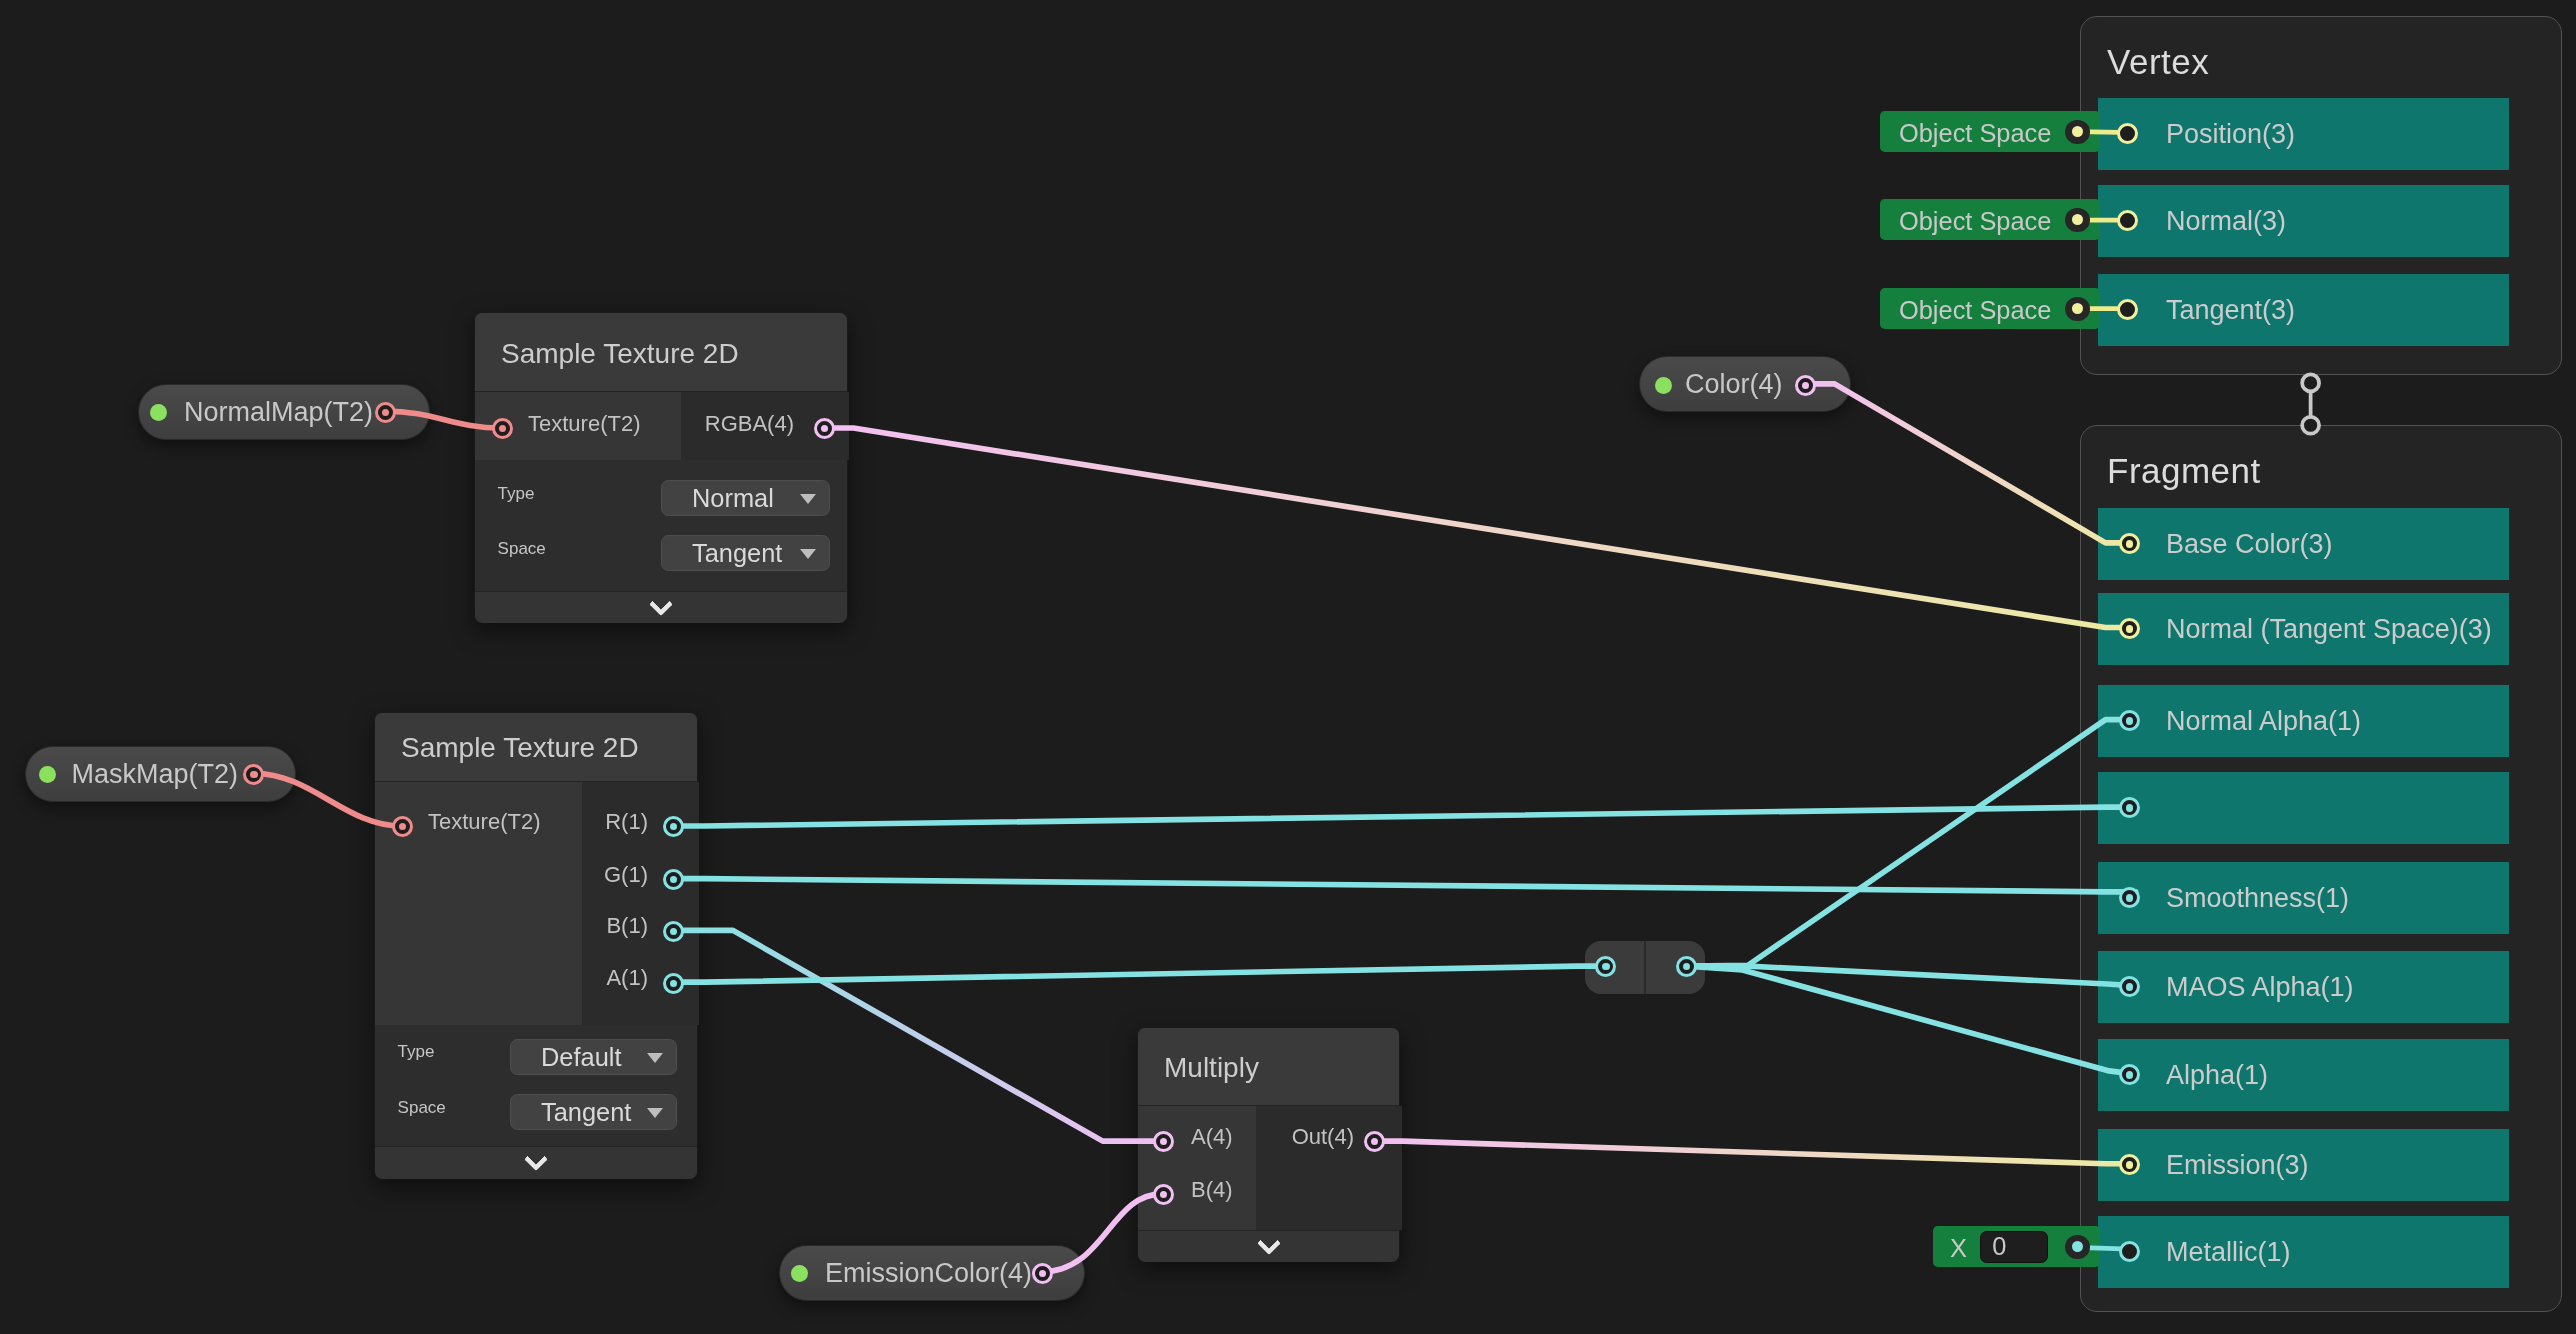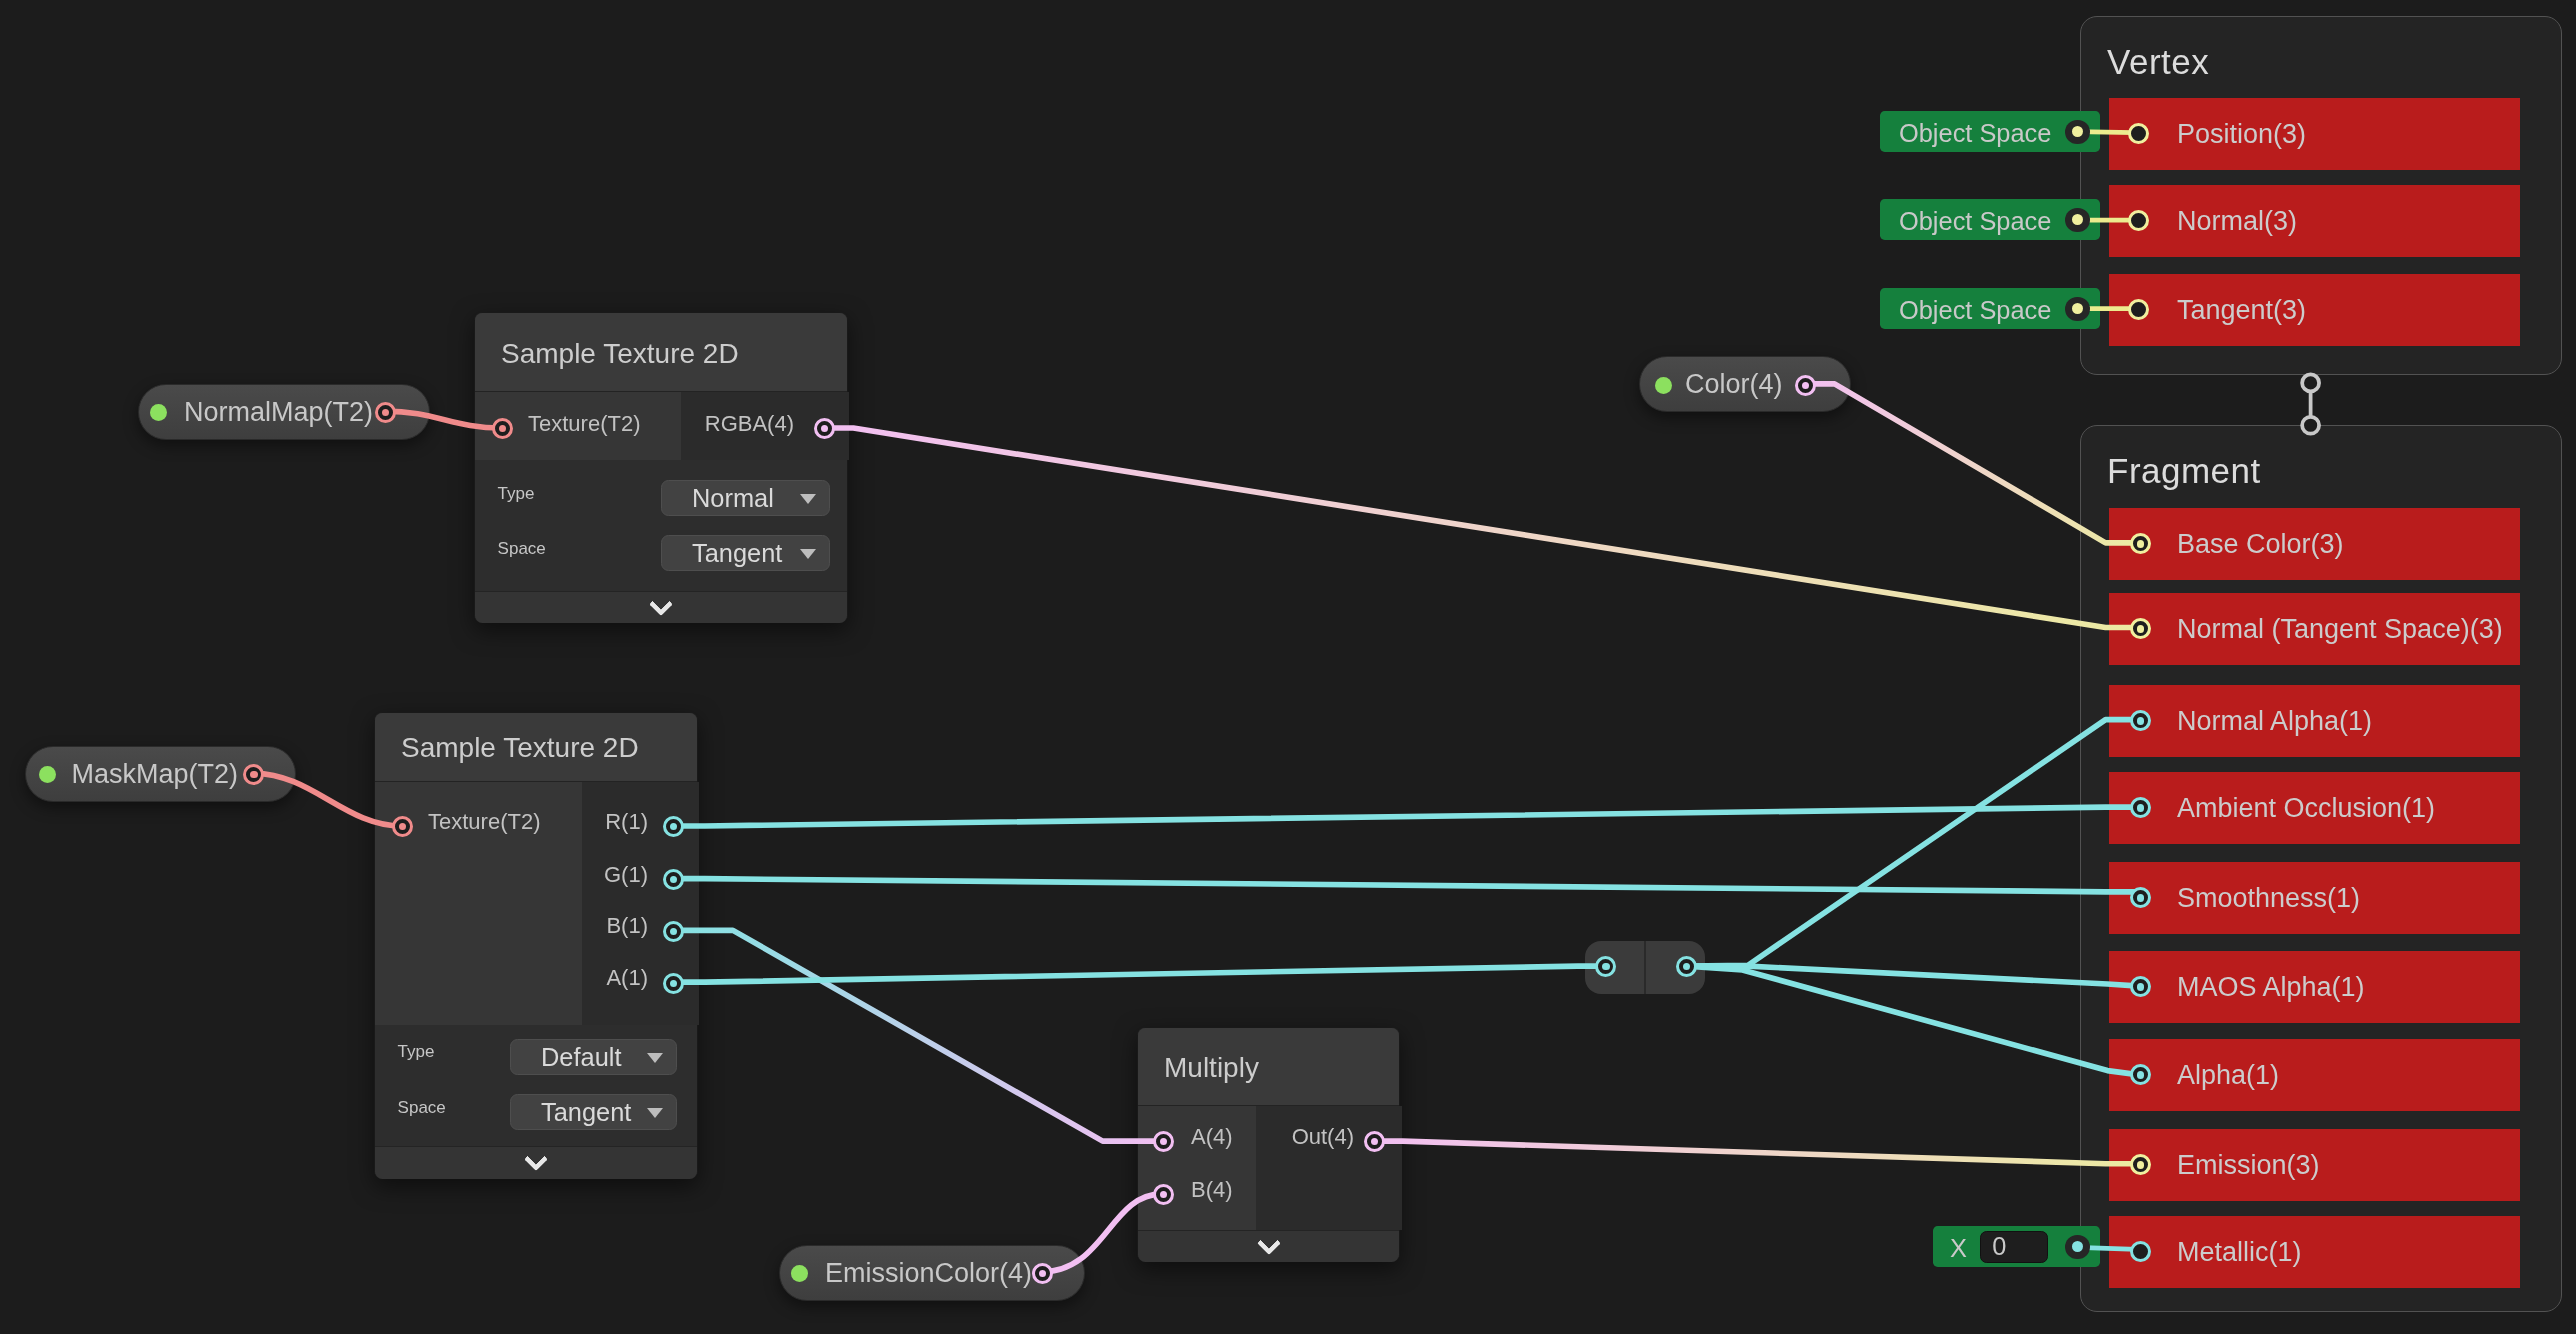--- a/index.html
+++ b/index.html
@@ -3,21 +3,21 @@
 <meta charset="utf-8">
 <style>
   * { margin:0; padding:0; box-sizing:border-box; }
   html,body { background:#1c1c1c; width:2576px; height:1334px; overflow:hidden;
     font-family:"Liberation Sans", sans-serif; }
   #canvas { position:relative; width:2576px; height:1334px; background:#1c1c1c; }
 
   
   .block { position:absolute; background:#242424; border:1.9px solid #525252; border-radius:17px; }
   .block-title { position:absolute; left:26px; top:24.5px; font-size:35px; color:#dcdcdc; letter-spacing:0.5px; }
-  .block-row { position:absolute; left:28px; width:411px; height:72px; background:#b91c1c; }
+  .block-row { position:absolute; left:17px; width:411px; height:72px; background:#0f766e; }
   .row-label { position:absolute; left:68px; top:0; height:72px; line-height:72px; font-size:27px; color:#cccccc; white-space:nowrap; }
 
   
   .ring { position:absolute; width:21px; height:21px; border-radius:50%;
     border:3.8px solid var(--c); background:#1e1e1e; z-index:5;
     display:flex; align-items:center; justify-content:center; }
   .ring.dot::after { content:''; width:7.5px; height:7.5px; border-radius:50%; background:var(--c); }
   .well { position:absolute; width:24.5px; height:24.5px; border-radius:50%; background:#262626; z-index:5;
     display:flex; align-items:center; justify-content:center; }
   .well::after { content:''; width:11.3px; height:11.3px; border-radius:50%; background:var(--c); }
@@ -92,21 +92,20 @@
     <div class="block-row" style="top:167px;">
       <span class="ring dot c-yellow" style="left:21px; top:25.4px;"></span>
       <span class="row-label">Normal (Tangent Space)(3)</span>
     </div>
     <div class="block-row" style="top:259px;">
       <span class="ring dot c-cyan" style="left:21px; top:25.4px;"></span>
       <span class="row-label">Normal Alpha(1)</span>
     </div>
     <div class="block-row" style="top:346px;">
       <span class="ring dot c-cyan" style="left:21px; top:25.4px;"></span>
-      <span class="row-label">Ambient Occlusion(1)</span>
     </div>
     <div class="block-row" style="top:436px;">
       <span class="ring dot c-cyan" style="left:21px; top:25.4px;"></span>
       <span class="row-label">Smoothness(1)</span>
     </div>
     <div class="block-row" style="top:525px;">
       <span class="ring dot c-cyan" style="left:21px; top:25.4px;"></span>
       <span class="row-label">MAOS Alpha(1)</span>
     </div>
     <div class="block-row" style="top:613px;">

